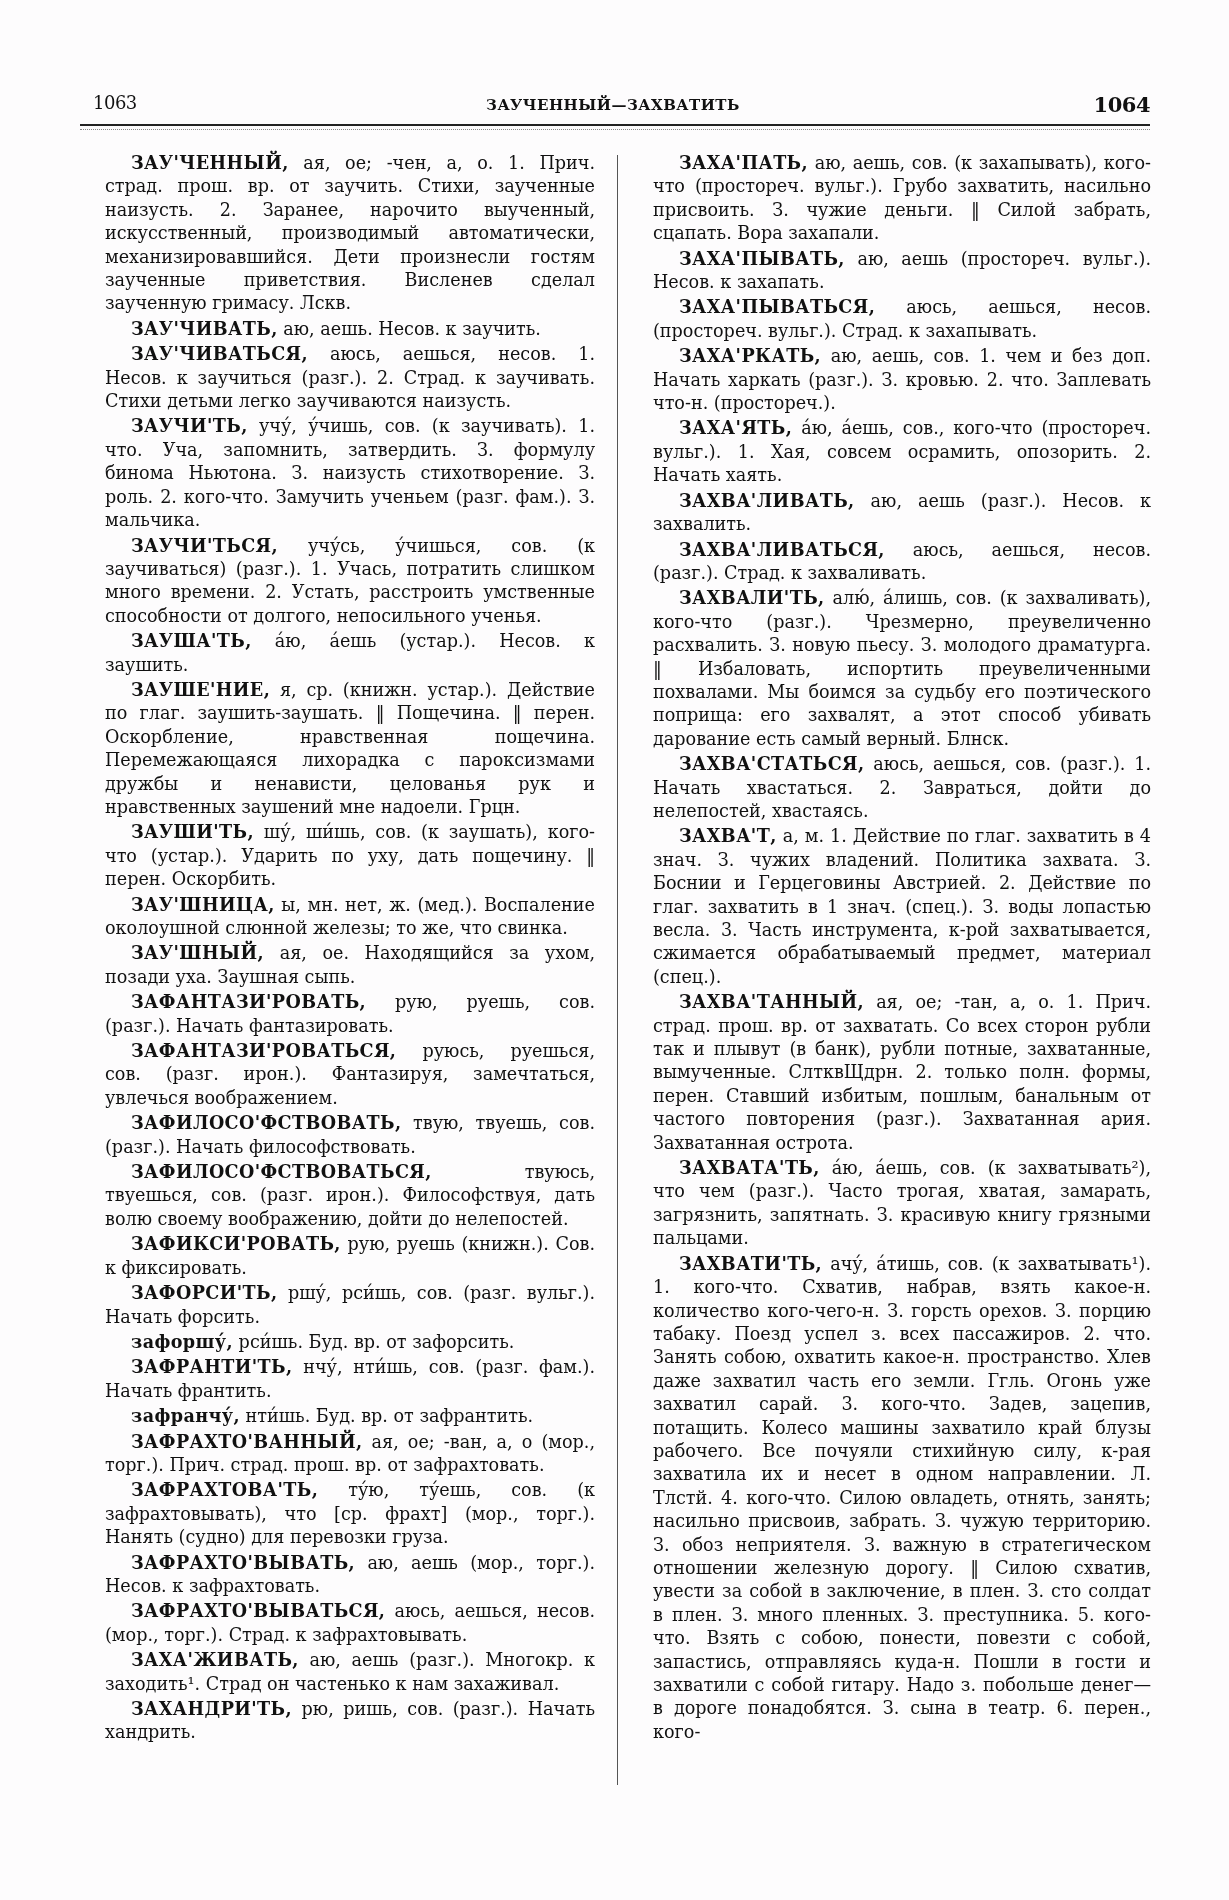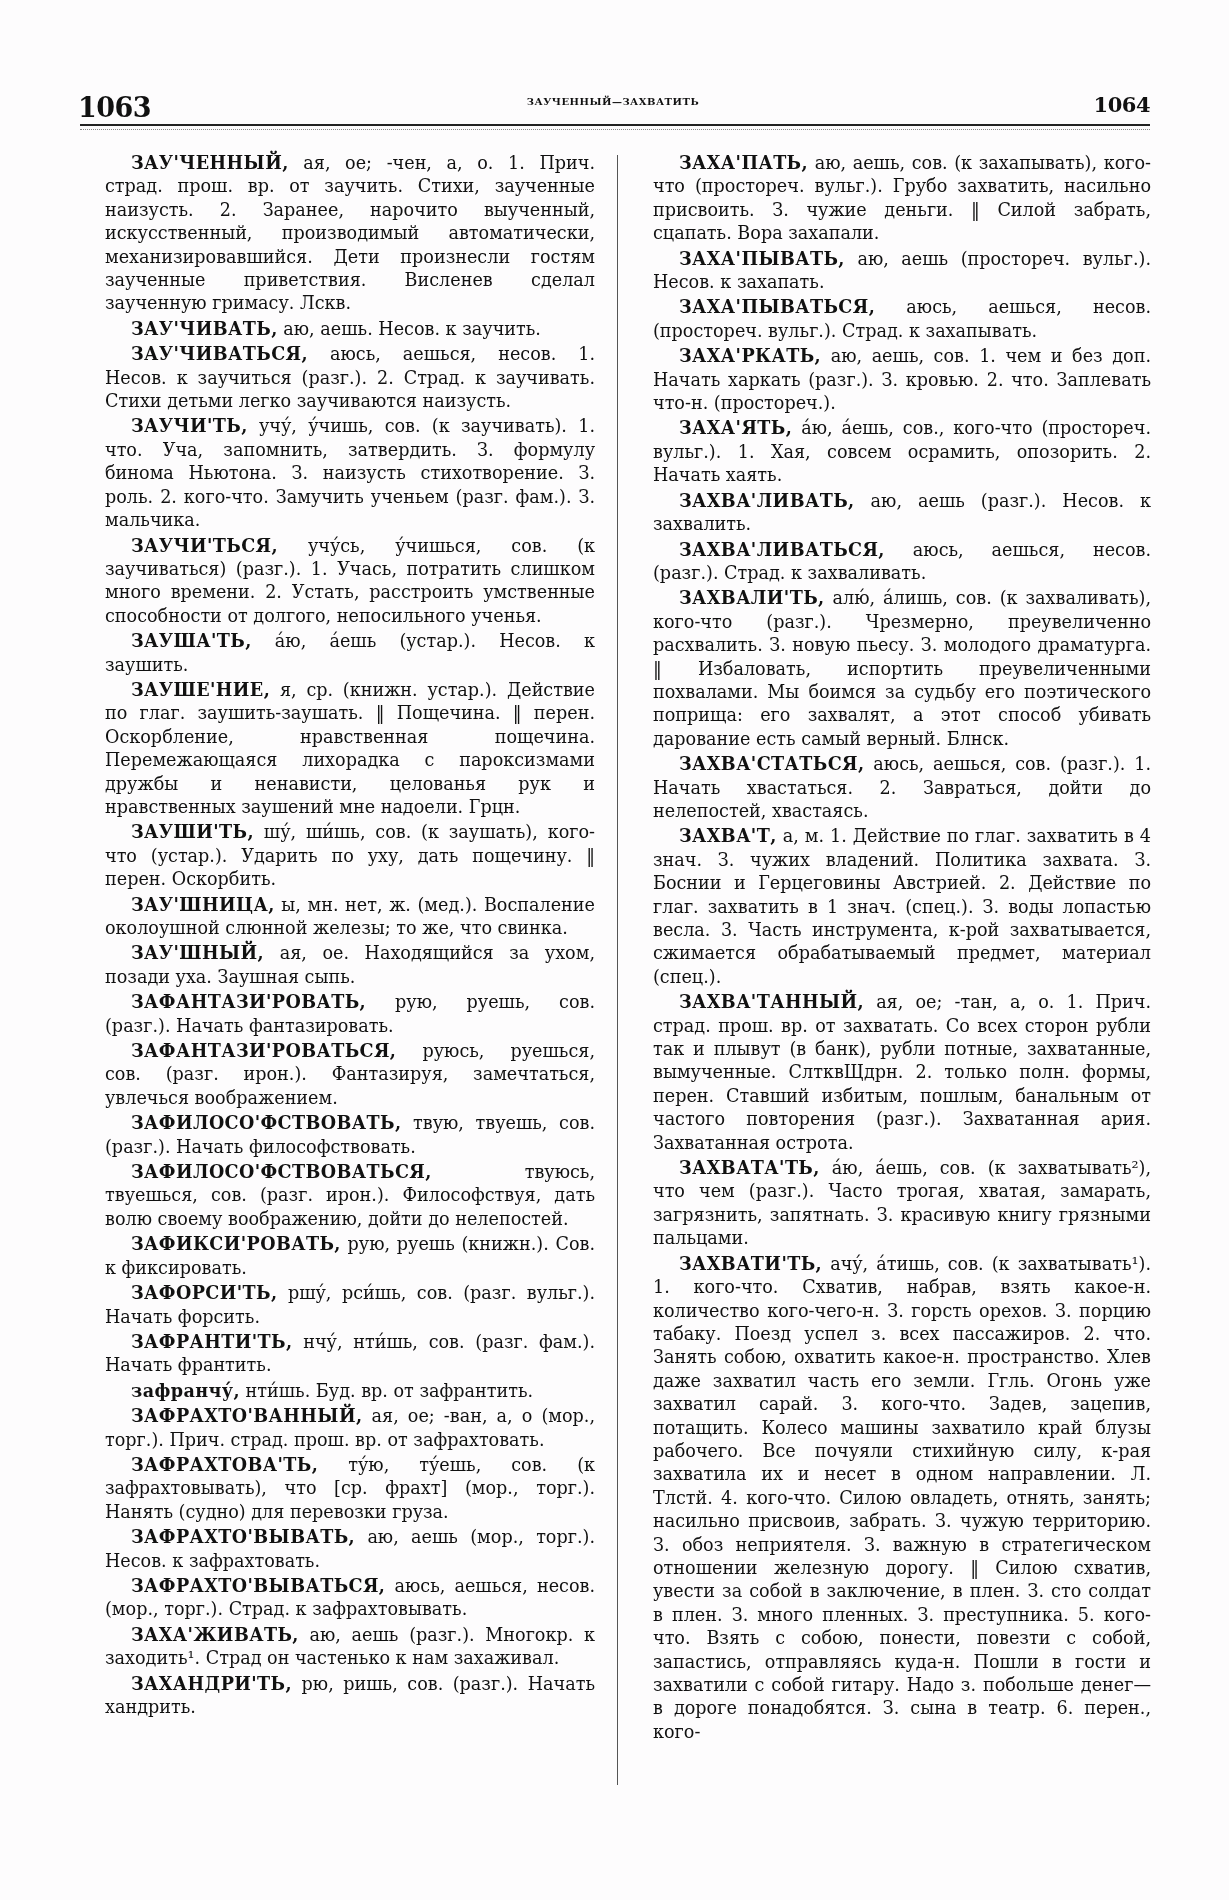--- a/index.html
+++ b/index.html
@@ -1,21 +1,21 @@
 <!DOCTYPE html>
 <html><head>
 <meta charset="utf-8">
 <style>
   html, body { margin: 0; padding: 0; background: #fdfcfd; }
   body { width: 1229px; height: 1900px; position: relative; overflow: hidden;
          font-family: "DejaVu Serif", "Liberation Serif", serif; color: #111; }
   .page-header { position: absolute; top: 92px; left: 70px; width: 1080px; height: 30px; }
-  .page-num-left { position: absolute; left: 8px; top: 0; font-weight: bold; font-size: 27px; letter-spacing: -0.5px; }
+  .page-num-left { position: absolute; left: 23px; top: 0; font-weight: normal; font-size: 18px; letter-spacing: -0.5px; }
   .page-num-right { position: absolute; right: 0; top: 0; font-weight: bold; font-size: 21px; letter-spacing: -0.5px; margin-left: 38px; }
-  .running-head { position: absolute; left: 6px; right: 0; top: 4px; text-align: center; font-weight: bold; font-size: 10px; letter-spacing: 0.5px; }
+  .running-head { position: absolute; left: 6px; right: 0; top: 4px; text-align: center; font-weight: bold; font-size: 15px; letter-spacing: 0.5px; }
   .header-rule { position: absolute; top: 124px; left: 80px; width: 1070px; height: 0; border-top: 2px solid #222; }
   .header-rule2 { position: absolute; top: 129px; left: 80px; width: 1070px; height: 0; border-top: 1px dotted #888; }
   .col-divider { position: absolute; top: 155px; left: 617px; width: 0; height: 1630px; border-left: 1px solid #555; }
   .column { position: absolute; top: 150px; font-size: 17.6px; line-height: 23.4px; text-align: justify; }
   .col-left { left: 104px; width: 492px; }
   .col-right { left: 652px; width: 500px; }
   .entry { margin: 1px; text-indent: 26px; hyphens: manual; }
   .hw { font-weight: bold; letter-spacing: 0.4px; }
 </style>
 </head>
@@ -40,20 +40,21 @@
     <p class="entry"><span class="hw">ЗАУШЕ'НИЕ,</span><span> я, ср. (книжн. устар.). Действие по глаг. заушить-заушать. ‖ Пощечина. ‖ перен. Оскорбление, нравственная пощечина. Перемежающаяся лихорадка с пароксизмами дружбы и ненависти, целованья рук и нравственных заушений мне надоели. Грцн.</span></p>
     <p class="entry"><span class="hw">ЗАУШИ'ТЬ,</span><span> шу́, ши́шь, сов. (к заушать), кого-что (устар.). Ударить по уху, дать пощечину. ‖ перен. Оскорбить.</span></p>
     <p class="entry"><span class="hw">ЗАУ'ШНИЦА,</span><span> ы, мн. нет, ж. (мед.). Воспаление околоушной слюнной железы; то же, что свинка.</span></p>
     <p class="entry"><span class="hw">ЗАУ'ШНЫЙ,</span><span> ая, ое. Находящийся за ухом, позади уха. Заушная сыпь.</span></p>
     <p class="entry"><span class="hw">ЗАФАНТАЗИ'РОВАТЬ,</span><span> рую, руешь, сов. (разг.). Начать фантазировать.</span></p>
     <p class="entry"><span class="hw">ЗАФАНТАЗИ'РОВАТЬСЯ,</span><span> руюсь, руешься, сов. (разг. ирон.). Фантазируя, замечтаться, увлечься воображением.</span></p>
     <p class="entry"><span class="hw">ЗАФИЛОСО'ФСТВОВАТЬ,</span><span> твую, твуешь, сов. (разг.). Начать философствовать.</span></p>
     <p class="entry"><span class="hw">ЗАФИЛОСО'ФСТВОВАТЬСЯ,</span><span> твуюсь, твуешься, сов. (разг. ирон.). Философствуя, дать волю своему воображению, дойти до нелепостей.</span></p>
     <p class="entry"><span class="hw">ЗАФИКСИ'РОВАТЬ,</span><span> рую, руешь (книжн.). Сов. к фиксировать.</span></p>
     <p class="entry"><span class="hw">ЗАФОРСИ'ТЬ,</span><span> ршу́, рси́шь, сов. (разг. вульг.). Начать форсить.</span></p>
+    <p class="entry"><span class="hw">зафоршу́,</span><span> рси́шь. Буд. вр. от зафорсить.</span></p>
     <p class="entry"><span class="hw">ЗАФРАНТИ'ТЬ,</span><span> нчу́, нти́шь, сов. (разг. фам.). Начать франтить.</span></p>
     <p class="entry"><span class="hw">зафранчу́,</span><span> нти́шь. Буд. вр. от зафрантить.</span></p>
     <p class="entry"><span class="hw">ЗАФРАХТО'ВАННЫЙ,</span><span> ая, ое; -ван, а, о (мор., торг.). Прич. страд. прош. вр. от зафрахтовать.</span></p>
     <p class="entry"><span class="hw">ЗАФРАХТОВА'ТЬ,</span><span> ту́ю, ту́ешь, сов. (к зафрахтовывать), что [ср. фрахт] (мор., торг.). Нанять (судно) для перевозки груза.</span></p>
     <p class="entry"><span class="hw">ЗАФРАХТО'ВЫВАТЬ,</span><span> аю, аешь (мор., торг.). Несов. к зафрахтовать.</span></p>
     <p class="entry"><span class="hw">ЗАФРАХТО'ВЫВАТЬСЯ,</span><span> аюсь, аешься, несов. (мор., торг.). Страд. к зафрахтовывать.</span></p>
     <p class="entry"><span class="hw">ЗАХА'ЖИВАТЬ,</span><span> аю, аешь (разг.). Многокр. к заходить¹. Страд он частенько к нам захаживал.</span></p>
     <p class="entry"><span class="hw">ЗАХАНДРИ'ТЬ,</span><span> рю, ришь, сов. (разг.). Начать хандрить.</span></p>
   </div>
 <div class="column col-right" id="col-right">

